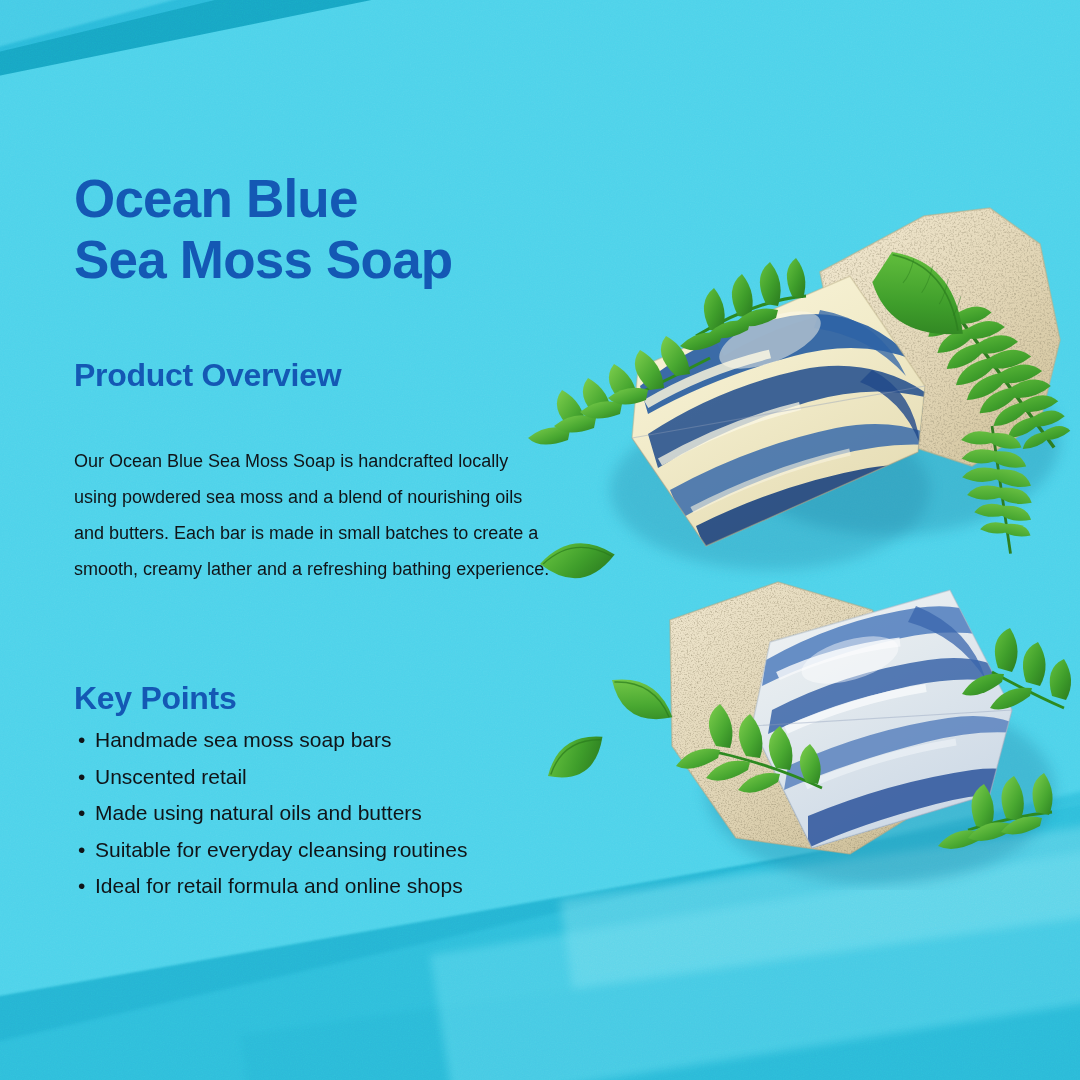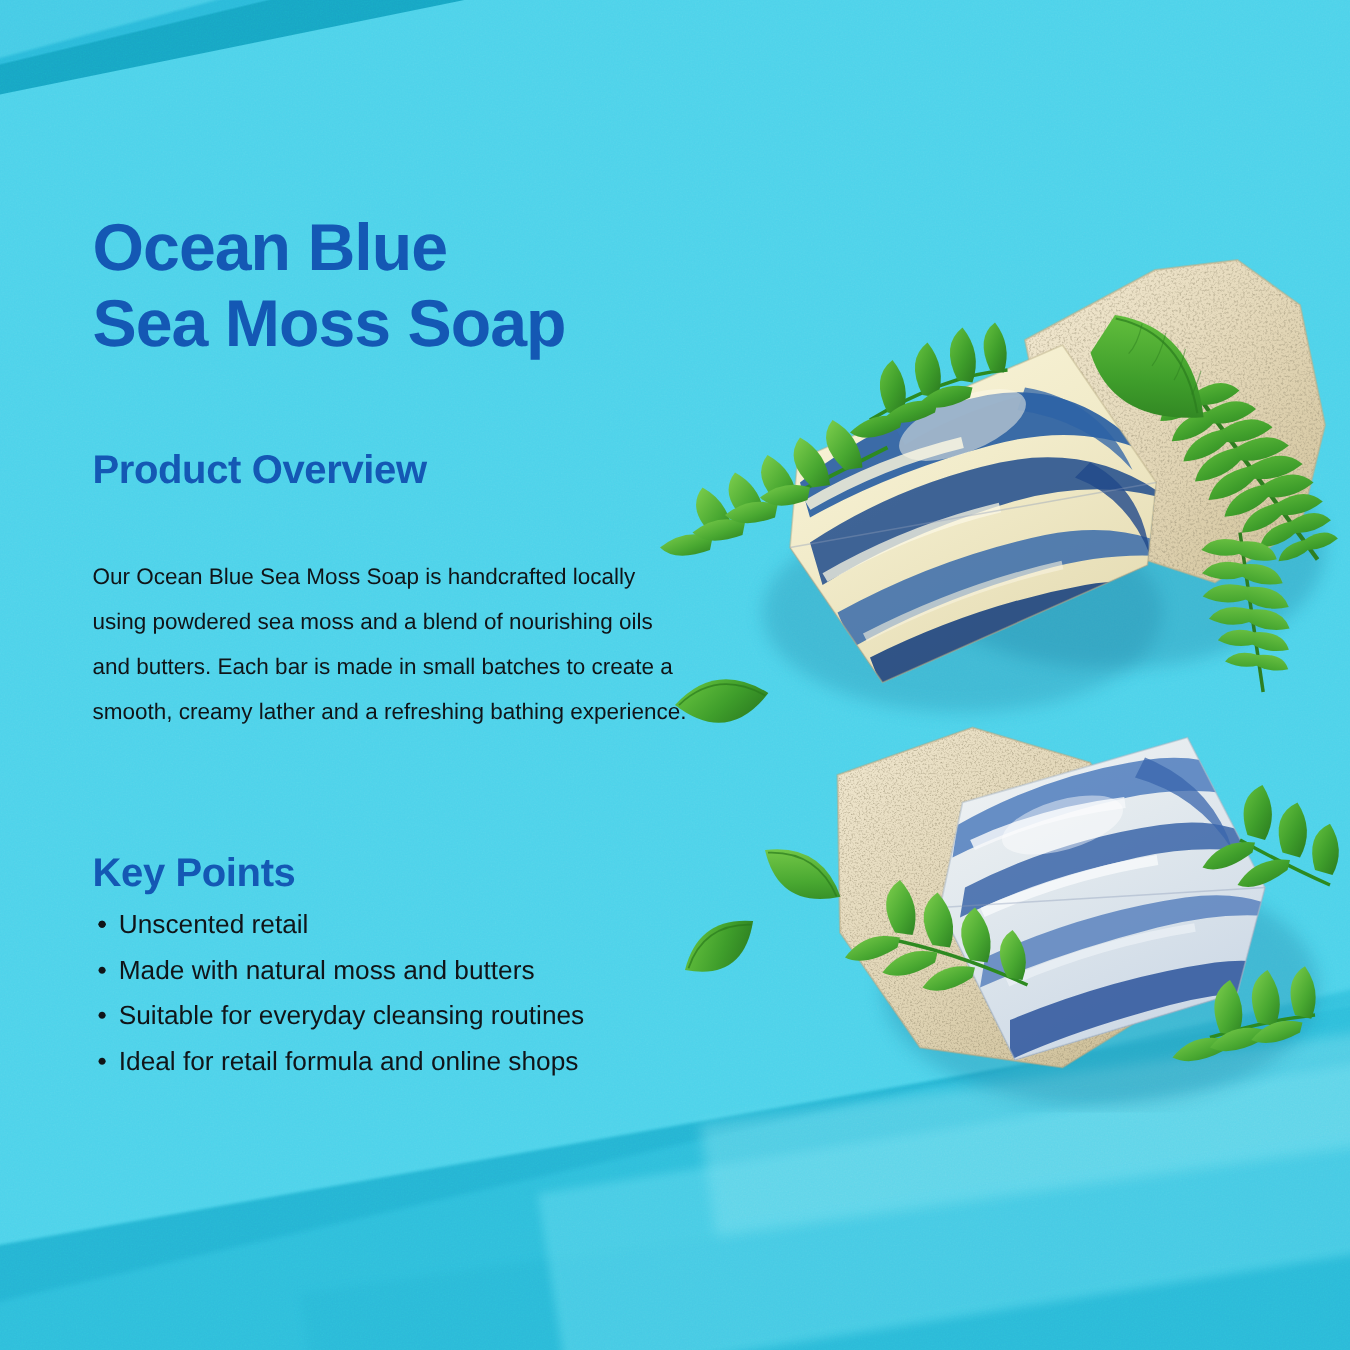--- a/index.html
+++ b/index.html
@@ -431,28 +431,29 @@
 
     <div class="sec-head overview">Product Overview</div>
 
     <p class="paragraph">Our Ocean Blue Sea Moss Soap is handcrafted locally using powdered sea moss and a blend of nourishing oils and butters. Each bar is made in small batches to create a smooth, creamy lather and a refreshing bathing experience.</p>
 
     <div class="sec-head keypoints">Key Points</div>
 
     <ul class="bullets">
       <li>
         <span class="dot">•</span>
+        <span>Handmade sea moss soap bars</span>
       </li>
       <li>
         <span class="dot">•</span>
         <span>Unscented retail</span>
       </li>
       <li>
         <span class="dot">•</span>
-        <span>Made with natural moss and butters</span>
+        <span>Made using natural oils and butters</span>
       </li>
       <li>
         <span class="dot">•</span>
         <span>Suitable for everyday cleansing routines</span>
       </li>
       <li>
         <span class="dot">•</span>
         <span>Ideal for retail formula and online shops</span>
       </li>
     </ul>

